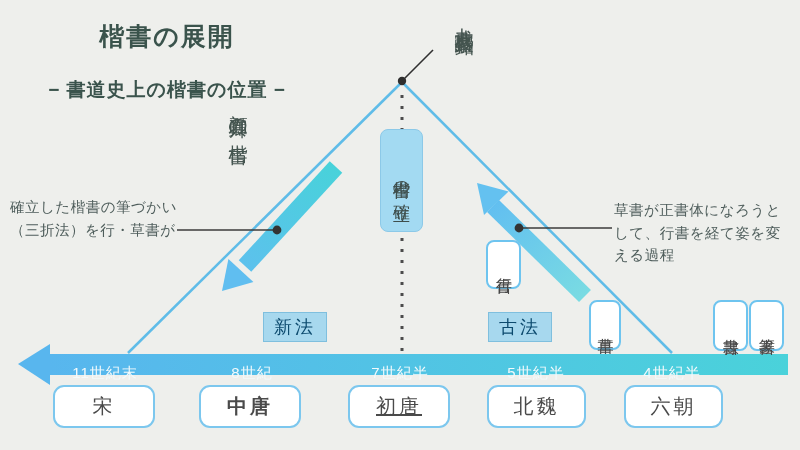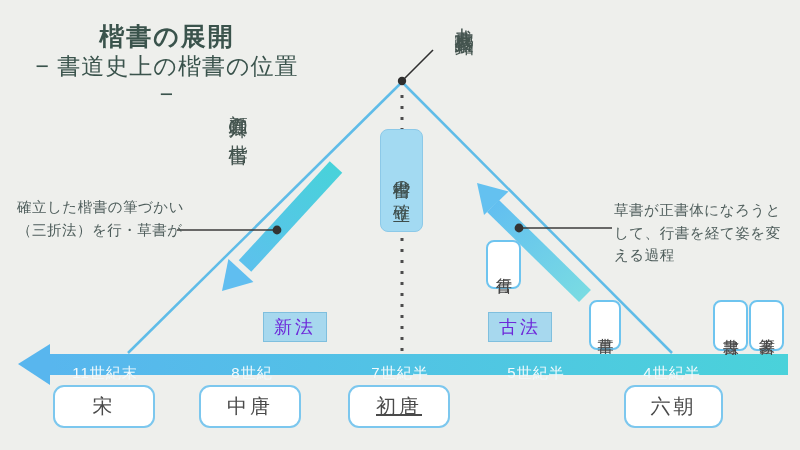--- a/index.html
+++ b/index.html
@@ -9,21 +9,21 @@
     background:#EEEFEC;
     overflow:hidden;
     font-family:"Liberation Sans", sans-serif;
   }
   .lines-svg{position:absolute;left:0;top:0;}
   .title-block{
     position:absolute;left:28px;top:20px;width:278px;
     text-align:center;color:#3A534C;
   }
   .title-main{font-size:25px;font-weight:bold;letter-spacing:2px;line-height:32px;}
-  .title-sub{font-size:23px;font-weight:normal;letter-spacing:1px;line-height:28px;}
+  .title-sub{font-size:19px;font-weight:bold;letter-spacing:1px;line-height:28px;margin-top:24px;}
   .vtext{
     writing-mode:vertical-rl;text-orientation:upright;
     color:#44544F;
   }
   .apex-label{position:absolute;left:451px;top:12px;font-size:19px;letter-spacing:2px;}
   .slope-label{position:absolute;left:225px;top:100px;font-size:19px;letter-spacing:2px;}
   .center-box{
     position:absolute;left:380px;top:129px;width:41px;height:101px;
     background:#A3DAF2;border:1px solid #8CC9E8;border-radius:8px;
     display:flex;align-items:center;justify-content:center;
@@ -35,41 +35,41 @@
   }
   .script-box .vtext{font-size:16px;color:#474747;}
   .sb-gyosho{left:486px;top:240px;width:31px;height:45px;}
   .sb-sosho{left:589px;top:300px;width:28px;height:46px;}
   .sb-reisho{left:713px;top:300px;width:31px;height:47px;}
   .sb-tensho{left:749px;top:300px;width:31px;height:47px;}
   .method-box{
     position:absolute;width:62px;height:28px;
     background:#A7D8EE;border:1px solid #7FBFDE;
     display:flex;align-items:center;justify-content:center;
-    font-size:18px;color:#6d28d9;letter-spacing:3px;
+    font-size:18px;color:#0c4a6e;letter-spacing:3px;
   }
   .mb-shinpo{left:263px;top:312px;}
   .mb-koho{left:488px;top:312px;}
   .note{
     position:absolute;font-size:14.5px;line-height:22.5px;color:#4E5D5B;letter-spacing:0.5px;
   }
-  .note-left{left:17px;top:196px;width:180px;}
+  .note-left{left:10px;top:196px;width:180px;}
   .note-right{left:614px;top:199px;width:190px;}
   .bar-label{
     position:absolute;top:355px;transform:translateX(-50%);
     color:#F2FAFC;font-size:15px;letter-spacing:1px;white-space:nowrap;margin-top:9px;
   }
   .era-box{
     position:absolute;top:385px;height:39px;
     background:#FFFFFF;border:2px solid #7CC7EE;border-radius:11px;
     display:flex;align-items:center;justify-content:center;
     font-size:20px;color:#4A4A4A;letter-spacing:3px;
   }
   .era-sou{left:53px;width:98px;}
-  .era-chuto{left:199px;width:98px;}
+  .era-chuto{left:199px;width:98px;font-weight:bold;}
   .era-shoto{left:348px;width:98px;text-decoration:underline;}
   .era-hokugi{left:487px;width:95px;}
   .era-rikucho{left:624px;width:95px;}
 </style>
 </head>
 <body>
 
 <div class="slide">
 
   <svg class="lines-svg" width="800" height="450" viewBox="0 0 800 450">
@@ -166,15 +166,16 @@
 
   <div class="bar-label" style="left:105px;">11世紀末</div>
   <div class="bar-label" style="left:252px;">8世紀</div>
   <div class="bar-label" style="left:400px;">7世紀半</div>
   <div class="bar-label" style="left:536px;">5世紀半</div>
   <div class="bar-label" style="left:672px;">4世紀半</div>
 
   <div class="era-box era-sou">宋</div>
   <div class="era-box era-chuto">中唐</div>
   <div class="era-box era-shoto">初唐</div>
+  <div class="era-box era-hokugi">北魏</div>
   <div class="era-box era-rikucho">六朝</div>
 
 </div>
 
 </body></html>

